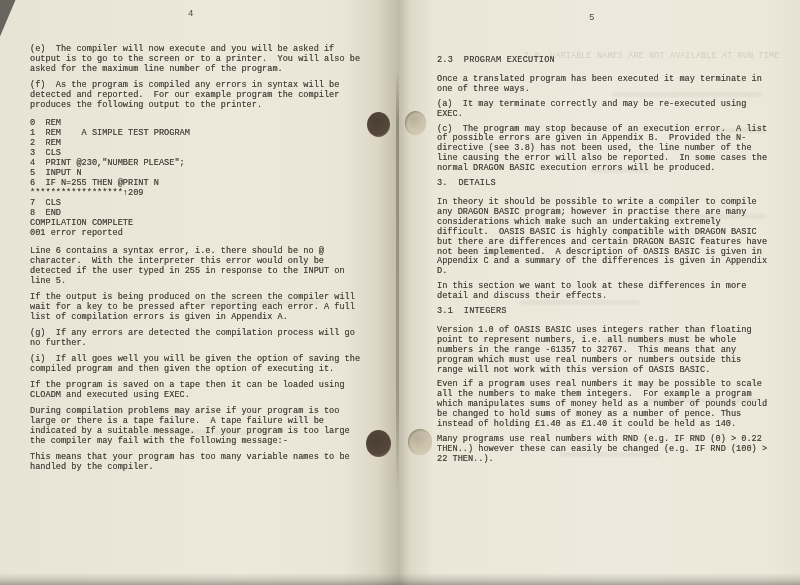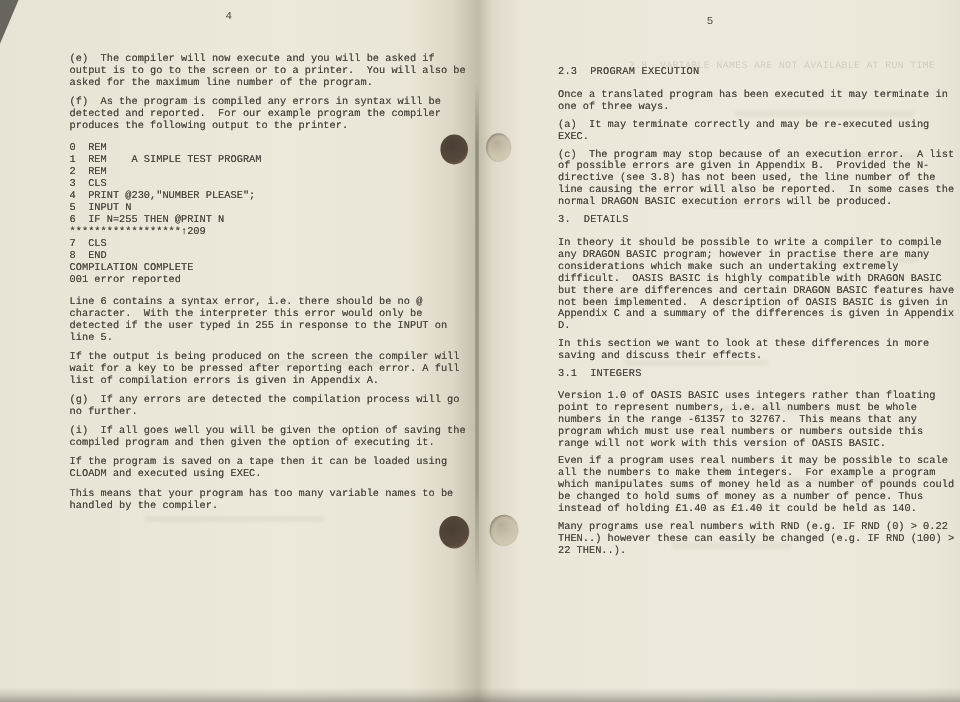--- a/index.html
+++ b/index.html
@@ -47,21 +47,21 @@
   #hole-bl { left:366px; top:430px; width:25px; height:27px; }
   #hole-br { left:408px; top:429px; width:24px; height:26px; }
 
   .pagenum {
     position:absolute; font-size:9px; color:#4c4a42; letter-spacing:.5px;
   }
   #pagenum-left { left:188px; top:9px; }
   #pagenum-right { left:589px; top:13px; }
 
   .col { position:absolute; color:#45433a; font-size:8.6px; line-height:10px;
-         text-shadow:0 0 .35px rgba(62,60,52,.65);margin-left:28px; }
+         text-shadow:0 0 .35px rgba(62,60,52,.65); }
   #col-left  { left:30px;  top:44px; width:350px; }
   #col-right { left:437px; top:54px; width:345px; line-height:9.9px; }
 
   .blk { white-space:pre; margin:0 0 6px 0; }
   .blk.code { margin-top:8px; margin-bottom:8px; }
   .blk.heading { margin-bottom:9px; margin-top:2px; letter-spacing:.2px; }
   #col-right .blk { margin-bottom:5px; }
   #col-right .blk.heading { margin-bottom:9px; }
 
   .ghost {
@@ -126,20 +126,24 @@
 line 5.</div>
     <div class="blk">If the output is being produced on the screen the compiler will
 wait for a key to be pressed after reporting each error. A full
 list of compilation errors is given in Appendix A.</div>
     <div class="blk">(g)  If any errors are detected the compilation process will go
 no further.</div>
     <div class="blk">(i)  If all goes well you will be given the option of saving the
 compiled program and then given the option of executing it.</div>
     <div class="blk">If the program is saved on a tape then it can be loaded using
 CLOADM and executed using EXEC.</div>
+    <div class="blk">During compilation problems may arise if your program is too
+large or there is a tape failure.  A tape failure will be
+indicated by a suitable message.  If your program is too large
+the compiler may fail with the following message:-</div>
     <div class="blk">This means that your program has too many variable names to be
 handled by the compiler.</div>
   </div>
 
   <div class="col" id="col-right">
     <div class="blk heading">2.3  PROGRAM EXECUTION</div>
     <div class="blk">Once a translated program has been executed it may terminate in
 one of three ways.</div>
     <div class="blk">(a)  It may terminate correctly and may be re-executed using
 EXEC.</div>
@@ -151,21 +155,21 @@
     <div class="blk heading">3.  DETAILS</div>
     <div class="blk">In theory it should be possible to write a compiler to compile
 any DRAGON BASIC program; however in practise there are many
 considerations which make such an undertaking extremely
 difficult.  OASIS BASIC is highly compatible with DRAGON BASIC
 but there are differences and certain DRAGON BASIC features have
 not been implemented.  A description of OASIS BASIC is given in
 Appendix C and a summary of the differences is given in Appendix
 D.</div>
     <div class="blk">In this section we want to look at these differences in more
-saving and discuss their effects.</div>
+detail and discuss their effects.</div>
     <div class="blk heading">3.1  INTEGERS</div>
     <div class="blk">Version 1.0 of OASIS BASIC uses integers rather than floating
 point to represent numbers, i.e. all numbers must be whole
 numbers in the range -61357 to 32767.  This means that any
 program which must use real numbers or numbers outside this
 range will not work with this version of OASIS BASIC.</div>
     <div class="blk">Even if a program uses real numbers it may be possible to scale
 all the numbers to make them integers.  For example a program
 which manipulates sums of money held as a number of pounds could
 be changed to hold sums of money as a number of pence. Thus

